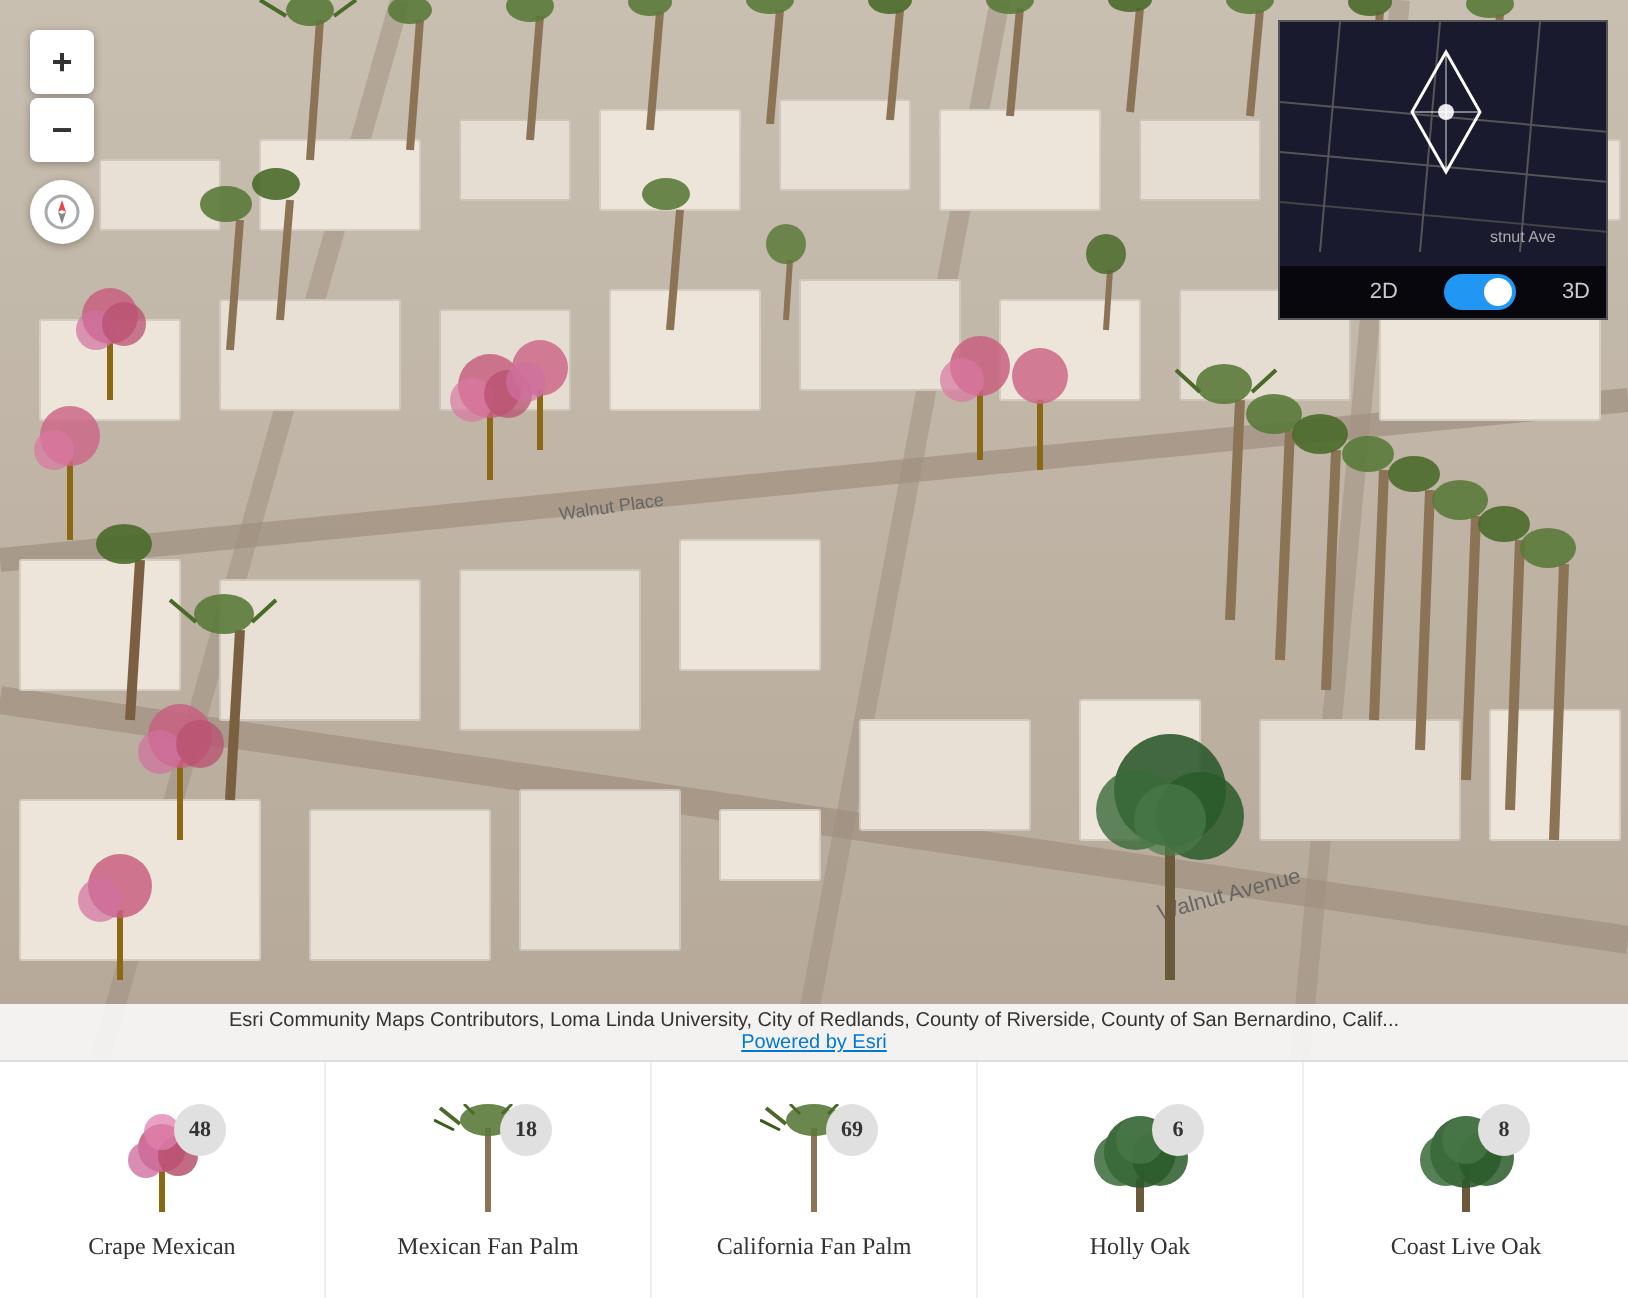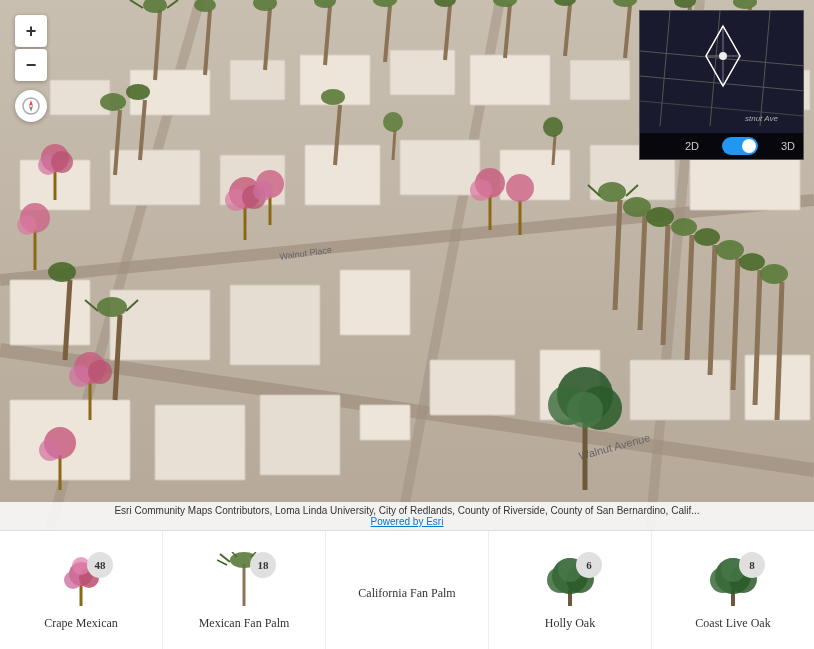--- a/index.html
+++ b/index.html
@@ -91,21 +91,20 @@
       background: #1a1a2e;
       border: 1px solid #555;
       z-index: 10;
       overflow: hidden;
     }
     #minimap-canvas {
       width: 100%;
       height: 115px;
       position: relative;
       background: #0f766e;
-      font-style: italic;
     }
     #minimap-toggle {
       position: absolute;
       bottom: 0;
       left: 0;
       width: 100%;
       background: rgba(0,0,0,0.7);
       display: flex;
       align-items: center;
       justify-content: flex-end;
@@ -446,20 +445,33 @@
       <line x1="10" y1="13" x2="0" y2="8" stroke="#3a5a1a" stroke-width="1.5"></line>
       <line x1="44" y1="13" x2="54" y2="8" stroke="#3a5a1a" stroke-width="1.5"></line>
       <line x1="20" y1="5" x2="15" y2="0" stroke="#4a6a2a" stroke-width="1.5"></line>
       <line x1="34" y1="5" x2="39" y2="0" stroke="#4a6a2a" stroke-width="1.5"></line>
     </svg>
         <div class="count-badge">18</div>
       </div>
       <div class="tree-label">Mexican Fan Palm</div>
     </div>
     <div class="legend-item">
+      <div class="tree-icon-wrap">
+        <svg width="55" height="55" viewBox="0 0 55 55" xmlns="http://www.w3.org/2000/svg">
+      <line x1="27" y1="12" x2="27" y2="54" stroke="#8B7355" stroke-width="3"></line>
+      <ellipse cx="27" cy="8" rx="14" ry="8" fill="#5a7a3a" opacity="0.9"></ellipse>
+      <line x1="13" y1="10" x2="3" y2="2" stroke="#4a6a2a" stroke-width="2"></line>
+      <line x1="41" y1="10" x2="51" y2="2" stroke="#4a6a2a" stroke-width="2"></line>
+      <line x1="10" y1="13" x2="0" y2="8" stroke="#3a5a1a" stroke-width="1.5"></line>
+      <line x1="44" y1="13" x2="54" y2="8" stroke="#3a5a1a" stroke-width="1.5"></line>
+      <line x1="20" y1="5" x2="15" y2="0" stroke="#4a6a2a" stroke-width="1.5"></line>
+      <line x1="34" y1="5" x2="39" y2="0" stroke="#4a6a2a" stroke-width="1.5"></line>
+    </svg>
+        <div class="count-badge">69</div>
+      </div>
       <div class="tree-label">California Fan Palm</div>
     </div>
     <div class="legend-item">
       <div class="tree-icon-wrap">
         <svg width="55" height="55" viewBox="0 0 55 55" xmlns="http://www.w3.org/2000/svg">
       <line x1="27" y1="30" x2="27" y2="54" stroke="#6B5A3A" stroke-width="4"></line>
       <circle cx="27" cy="24" r="18" fill="#2d5a2d" opacity="0.9"></circle>
       <circle cx="17" cy="28" r="13" fill="#3a6a3a" opacity="0.85"></circle>
       <circle cx="37" cy="27" r="14" fill="#2a5a2a" opacity="0.85"></circle>
       <circle cx="27" cy="18" r="12" fill="#4a7a4a" opacity="0.75"></circle>

